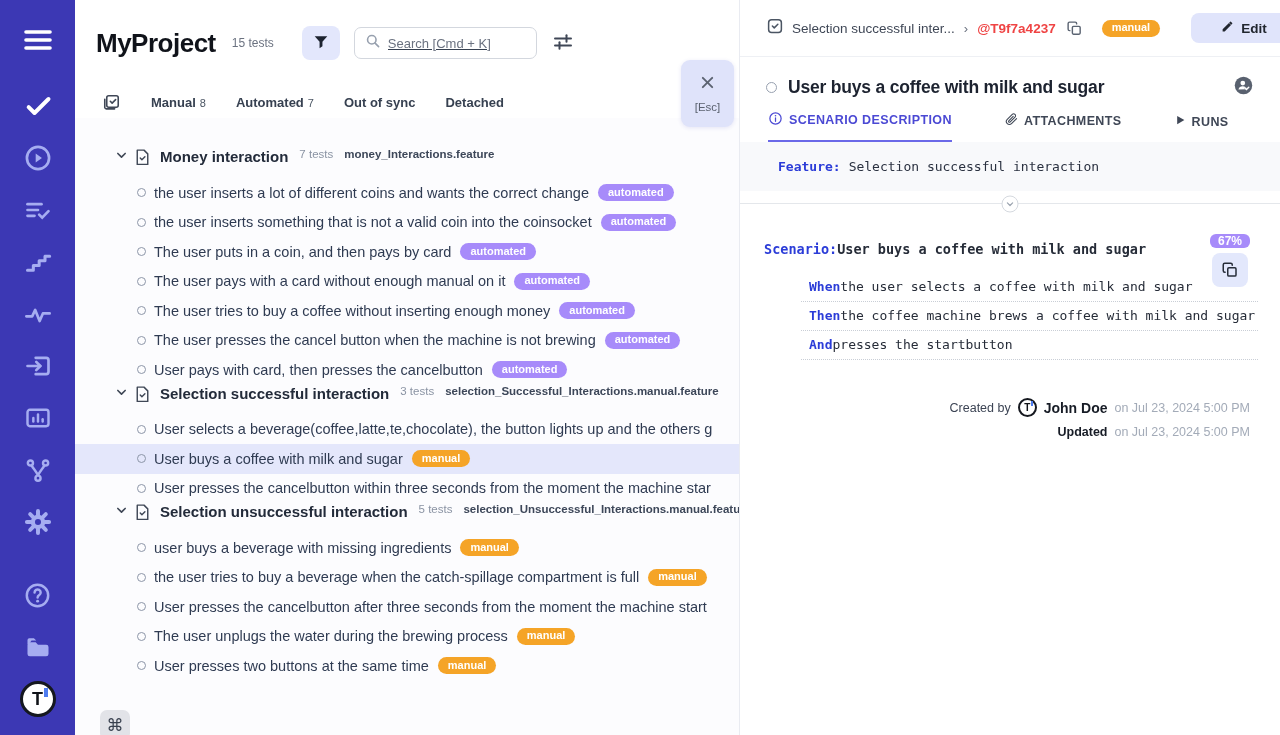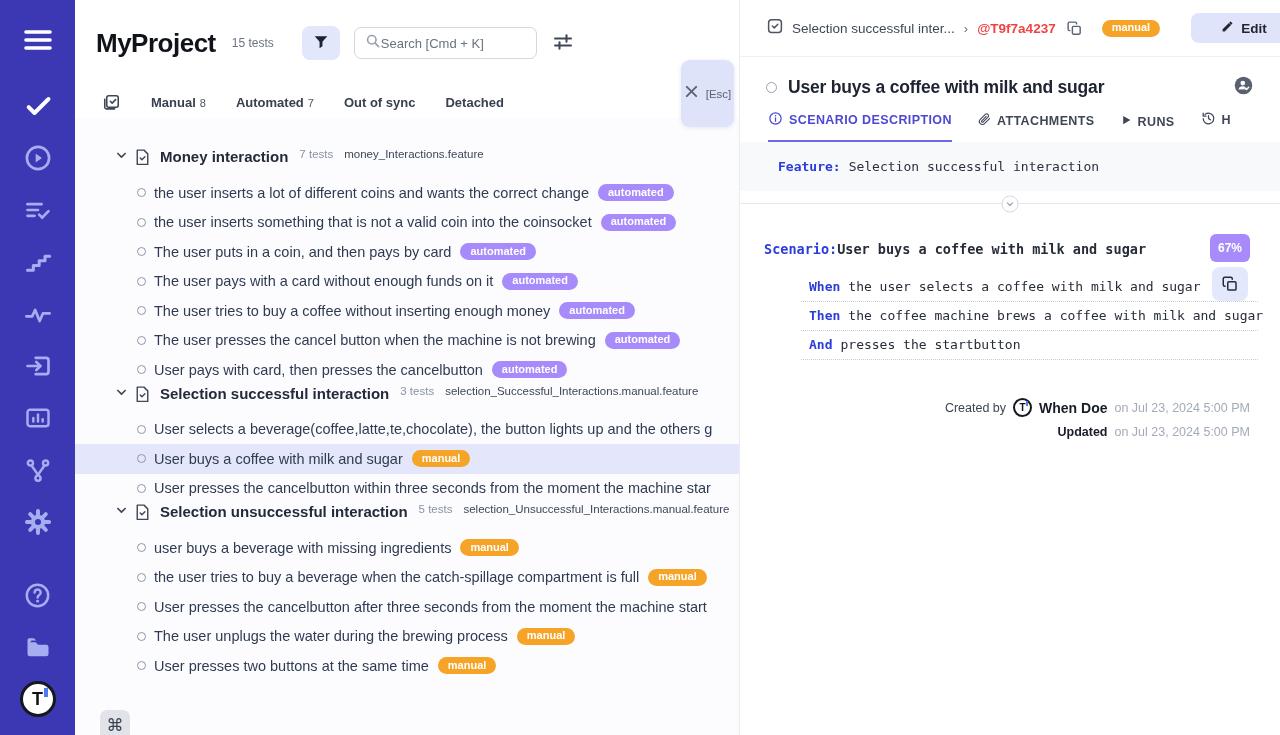--- a/index.html
+++ b/index.html
@@ -14,83 +14,83 @@
   .logo-badge { width:36px; height:36px; border-radius:50%; background:#fff; border:3px solid #15181f; display:flex; align-items:center; justify-content:center; position:relative; font-weight:bold; font-size:18px; color:#101318; }
   .logo-accent { position:absolute; right:5px; top:4px; width:4px; height:9px; background:#4f7df0; }
 
   
   .main { width:665px; flex:0 0 665px; background:#fcfcfe; position:relative; overflow:hidden; border-right:1px solid #e9ebf1; }
   .main-header { height:86px; display:flex; align-items:center; padding-left:21px; background:#fff; }
   .project-title { font-size:26px; font-weight:800; color:#10131a; letter-spacing:-0.5px; }
   .tests-count { font-size:12px; color:#6b7280; margin-left:16px; }
   .filter-btn { margin-left:28px; width:38px; height:34px; border-radius:8px; background:#e3e7fc; border:none; display:flex; align-items:center; justify-content:center; cursor:pointer; }
   .search-box { margin-left:14px; width:183px; height:32px; border:1px solid #d3d7de; border-radius:7px; background:#fff; display:flex; align-items:center; padding:0 10px; }
-  .search-box input { border:none; outline:none; width:100%; font-size:13px; color:#374151; font-family:"Liberation Sans",sans-serif; background:transparent; }
+  .search-box input { border:none; outline:none; width:100%; margin-left:7px; font-size:13px; color:#374151; font-family:"Liberation Sans",sans-serif; background:transparent;text-decoration:underline; }
   .search-box input::placeholder { color:#6b7280; }
   .sliders-btn { margin-left:16px; background:none; border:none; cursor:pointer; display:flex; }
 
   .filter-row { height:32px; display:flex; align-items:center; padding-left:27px; gap:30px; background:#fff; }
   .ftab { font-size:13px; font-weight:700; color:#374151; cursor:pointer; display:flex; align-items:baseline; gap:4px; white-space:nowrap; }
   .ftab .cnt { font-size:11px; font-weight:400; color:#4b5563; }
   .seltab-icon { display:flex; cursor:pointer; }
 
   .tree { padding-top:30px; }
   .sec { display:flex; align-items:flex-start; height:30px; padding-left:113px; gap:7px; white-space:nowrap; overflow:hidden; cursor:pointer; padding-left:40px; }
   .sec-t { font-size:15px; font-weight:700; color:#232b3a; margin-left:3px; }
   .sec-c { font-size:11.5px; color:#8a93a3; margin-left:4px; }
-  .sec-f { font-size:11.5px; font-weight:400; color:#3d4759; margin-left:4px; }
+  .sec-f { font-size:11.5px; font-weight:700; color:#3d4759; margin-left:4px; }
   .row { display:flex; align-items:center; height:29.5px; padding-left:62px; white-space:nowrap; overflow:hidden; cursor:pointer; }
   .row.selected { background:#e4e7fb; }
   .circ { width:9px; height:9px; border:1.5px solid #8d96a8; border-radius:50%; flex:0 0 auto; margin-right:8px; }
   .row-t { font-size:14.5px; color:#2f3b52; flex:0 0 auto; }
   .badge { flex:0 0 auto; margin-left:9px; font-size:11px; font-weight:700; color:#fff; padding:2.5px 10px 3.5px; border-radius:10px; line-height:1; }
   .badge.auto { background:#a78bfa; }
   .badge.manual { background:#f5a427; }
 
-  .esc-btn { position:absolute; top:60px; right:5px; width:53px; height:67px; background:#dfe3fa; border-radius:9px; display:flex; align-items:center; justify-content:center; gap:7px; cursor:pointer; box-shadow:0 1px 4px rgba(60,56,180,.12); }
+  .esc-btn { position:absolute; top:60px; right:5px; width:53px; height:67px; background:#dfe3fa; border-radius:9px; display:flex; flex-direction:column; align-items:center; justify-content:center; gap:7px; cursor:pointer; box-shadow:0 1px 4px rgba(60,56,180,.12); }
   .esc-label { font-size:11.5px; color:#5b6270; }
   .cmd-btn { position:absolute; left:25px; top:710px; width:30px; height:30px; border-radius:7px; background:#e2e3e8; display:flex; align-items:center; justify-content:center; font-size:17px; color:#39414f; cursor:pointer; }
 
   
   .detail { width:540px; flex:0 0 540px; background:#fff; overflow:hidden; display:flex; flex-direction:column; }
   .bc-row { height:57px; flex:0 0 57px; border-bottom:1px solid #eef0f4; display:flex; align-items:center; padding:0 15px 0 26px; gap:8px; white-space:nowrap; }
   .bc-feature { font-size:13.5px; color:#3f4756; }
   .bc-sep { font-size:13px; color:#6b7280; margin:0 1px; }
   .bc-id { font-size:13.5px; font-weight:800; color:#ef4444; }
   .bc-copy { background:none; border:none; display:flex; cursor:pointer; padding:0 2px; }
   .bc-spacer { flex:1; }
   .edit-btn { background:#e0e4fb; border:none; border-radius:8px; height:30px; padding:0 30px; display:flex; align-items:center; gap:7px; font-size:13.5px; font-weight:700; color:#21262f; cursor:pointer; font-family:"Liberation Sans",sans-serif;margin-left:15px; }
   .more-btn { background:#e0e4fb; border:none; border-radius:8px; height:30px; width:36px; display:flex; align-items:center; justify-content:center; cursor:pointer; }
 
   .title-row { padding:17px 26px 0; height:44px; display:flex; align-items:center; gap:11px; }
   .title-circ { width:11px; height:11px; border:1.8px solid #98a1b0; border-radius:50%; flex:0 0 auto; }
   .dtitle { font-size:17.5px; font-weight:800; color:#1d2330; letter-spacing:-0.2px; flex:0 0 auto; }
   .title-spacer { flex:1; }
 
-  .dtabs { display:flex; align-items:flex-end; padding-left:28px; margin-top:10px; gap:26px; white-space:nowrap; }
+  .dtabs { display:flex; align-items:flex-end; padding-left:28px; margin-top:10px; gap:53px; white-space:nowrap; }
   .dtab { display:flex; align-items:center; gap:6px; font-size:12.5px; font-weight:700; letter-spacing:.4px; color:#3f4756; padding-bottom:11px; cursor:pointer; border-bottom:2.5px solid transparent; flex:0 0 auto; }
   .dtab.active { color:#4b49d4; border-bottom-color:#6b69e8; }
 
   .mono { font-family:"DejaVu Sans Mono", monospace; }
   .kw { color:#2b3cd8; font-weight:700; }
   .feature-block { background:#f8f9fb; padding:17px 20px 17px 38px; font-size:13px; color:#2a3140; }
   .feature-block .kw { margin-right:8px; }
 
   .hdivider { position:relative; height:1px; background:#e4e7eb; margin:12px 0 0; }
   .hdiv-circle { position:absolute; left:50%; top:50%; transform:translate(-50%,-50%); width:17px; height:17px; border-radius:50%; background:#fff; border:1px solid #d5d9df; display:flex; align-items:center; justify-content:center; cursor:pointer; }
 
   .scenario { position:relative; padding:37px 30px 0 24px; }
   .scen-head { font-size:13.5px; color:#262c38; font-weight:700; }
   .rail { position:absolute; top:30px; right:30px; display:flex; flex-direction:column; align-items:center; gap:5px; }
-  .pct-badge { background:#a78bfa; color:#fff; font-size:12px; font-weight:700; border-radius:6px; padding:7px 8px; }
+  .pct-badge { background:#a78bfa; color:#fff; font-size:12px; font-weight:700; border-radius:6px; padding:0 8px; }
   .copy-btn { width:36px; height:34px; background:#e3e8fc; border:none; border-radius:8px; display:flex; align-items:center; justify-content:center; cursor:pointer; }
 
   .steps { margin:16px 0 0 37px; width:457px; }
   .step { padding:6px 0 7px 8px; border-bottom:1px dotted #c9ced6; font-size:13px; color:#262c38; white-space:nowrap; }
-  .step .kw { margin-right:8px;text-align:center; }
+  .step .kw { margin-right:0;text-align:center; }
 
   .meta { margin-top:38px; padding-right:30px; text-align:right; font-size:12.5px; color:#3c4454; }
   .meta-line { display:flex; justify-content:flex-end; align-items:center; gap:7px; margin-bottom:8px; }
   .meta-author { font-size:14px; font-weight:800; color:#171c26; }
   .meta-date { color:#a3abb8; }
   .meta-strong { font-weight:700; color:#171c26; }
   .mini-avatar { width:19px; height:19px; border-radius:50%; background:#fff; border:2px solid #15181f; display:flex; align-items:center; justify-content:center; font-size:10px; font-weight:bold; color:#101318; position:relative; }
   .mini-accent { position:absolute; right:2px; top:1px; width:2px; height:5px; background:#4f7df0; }
 </style>
 </head>
@@ -288,21 +288,21 @@
   </div>
 
   <div class="row">
     <span class="circ"></span>
     <span class="row-t">The user puts in a coin, and then pays by card</span>
     <span class="badge auto">automated</span>
   </div>
 
   <div class="row">
     <span class="circ"></span>
-    <span class="row-t">The user pays with a card without enough funds on it</span>
+    <span class="row-t">The user pays with a card without enough manual on it</span>
     <span class="badge auto">automated</span>
   </div>
 
   <div class="row">
     <span class="circ"></span>
     <span class="row-t">The user tries to buy a coffee without inserting enough money</span>
     <span class="badge auto">automated</span>
   </div>
 
   <div class="row">
@@ -536,21 +536,21 @@
 </div>
   </div>
 
   <div class="meta">
     <div class="meta-line">
       <span>Created by</span>
       <span class="mini-avatar">
           <span>T</span>
           <span class="mini-accent"></span>
         </span>
-      <span class="meta-author">When Doe</span>
+      <span class="meta-author">John Doe</span>
       <span class="meta-date">on Jul 23, 2024 5:00 PM</span>
     </div>
     <div class="meta-line">
       <span class="meta-strong">Updated</span>
       <span class="meta-date">on Jul 23, 2024 5:00 PM</span>
     </div>
   </div>
 </section>
 
 </body></html>

